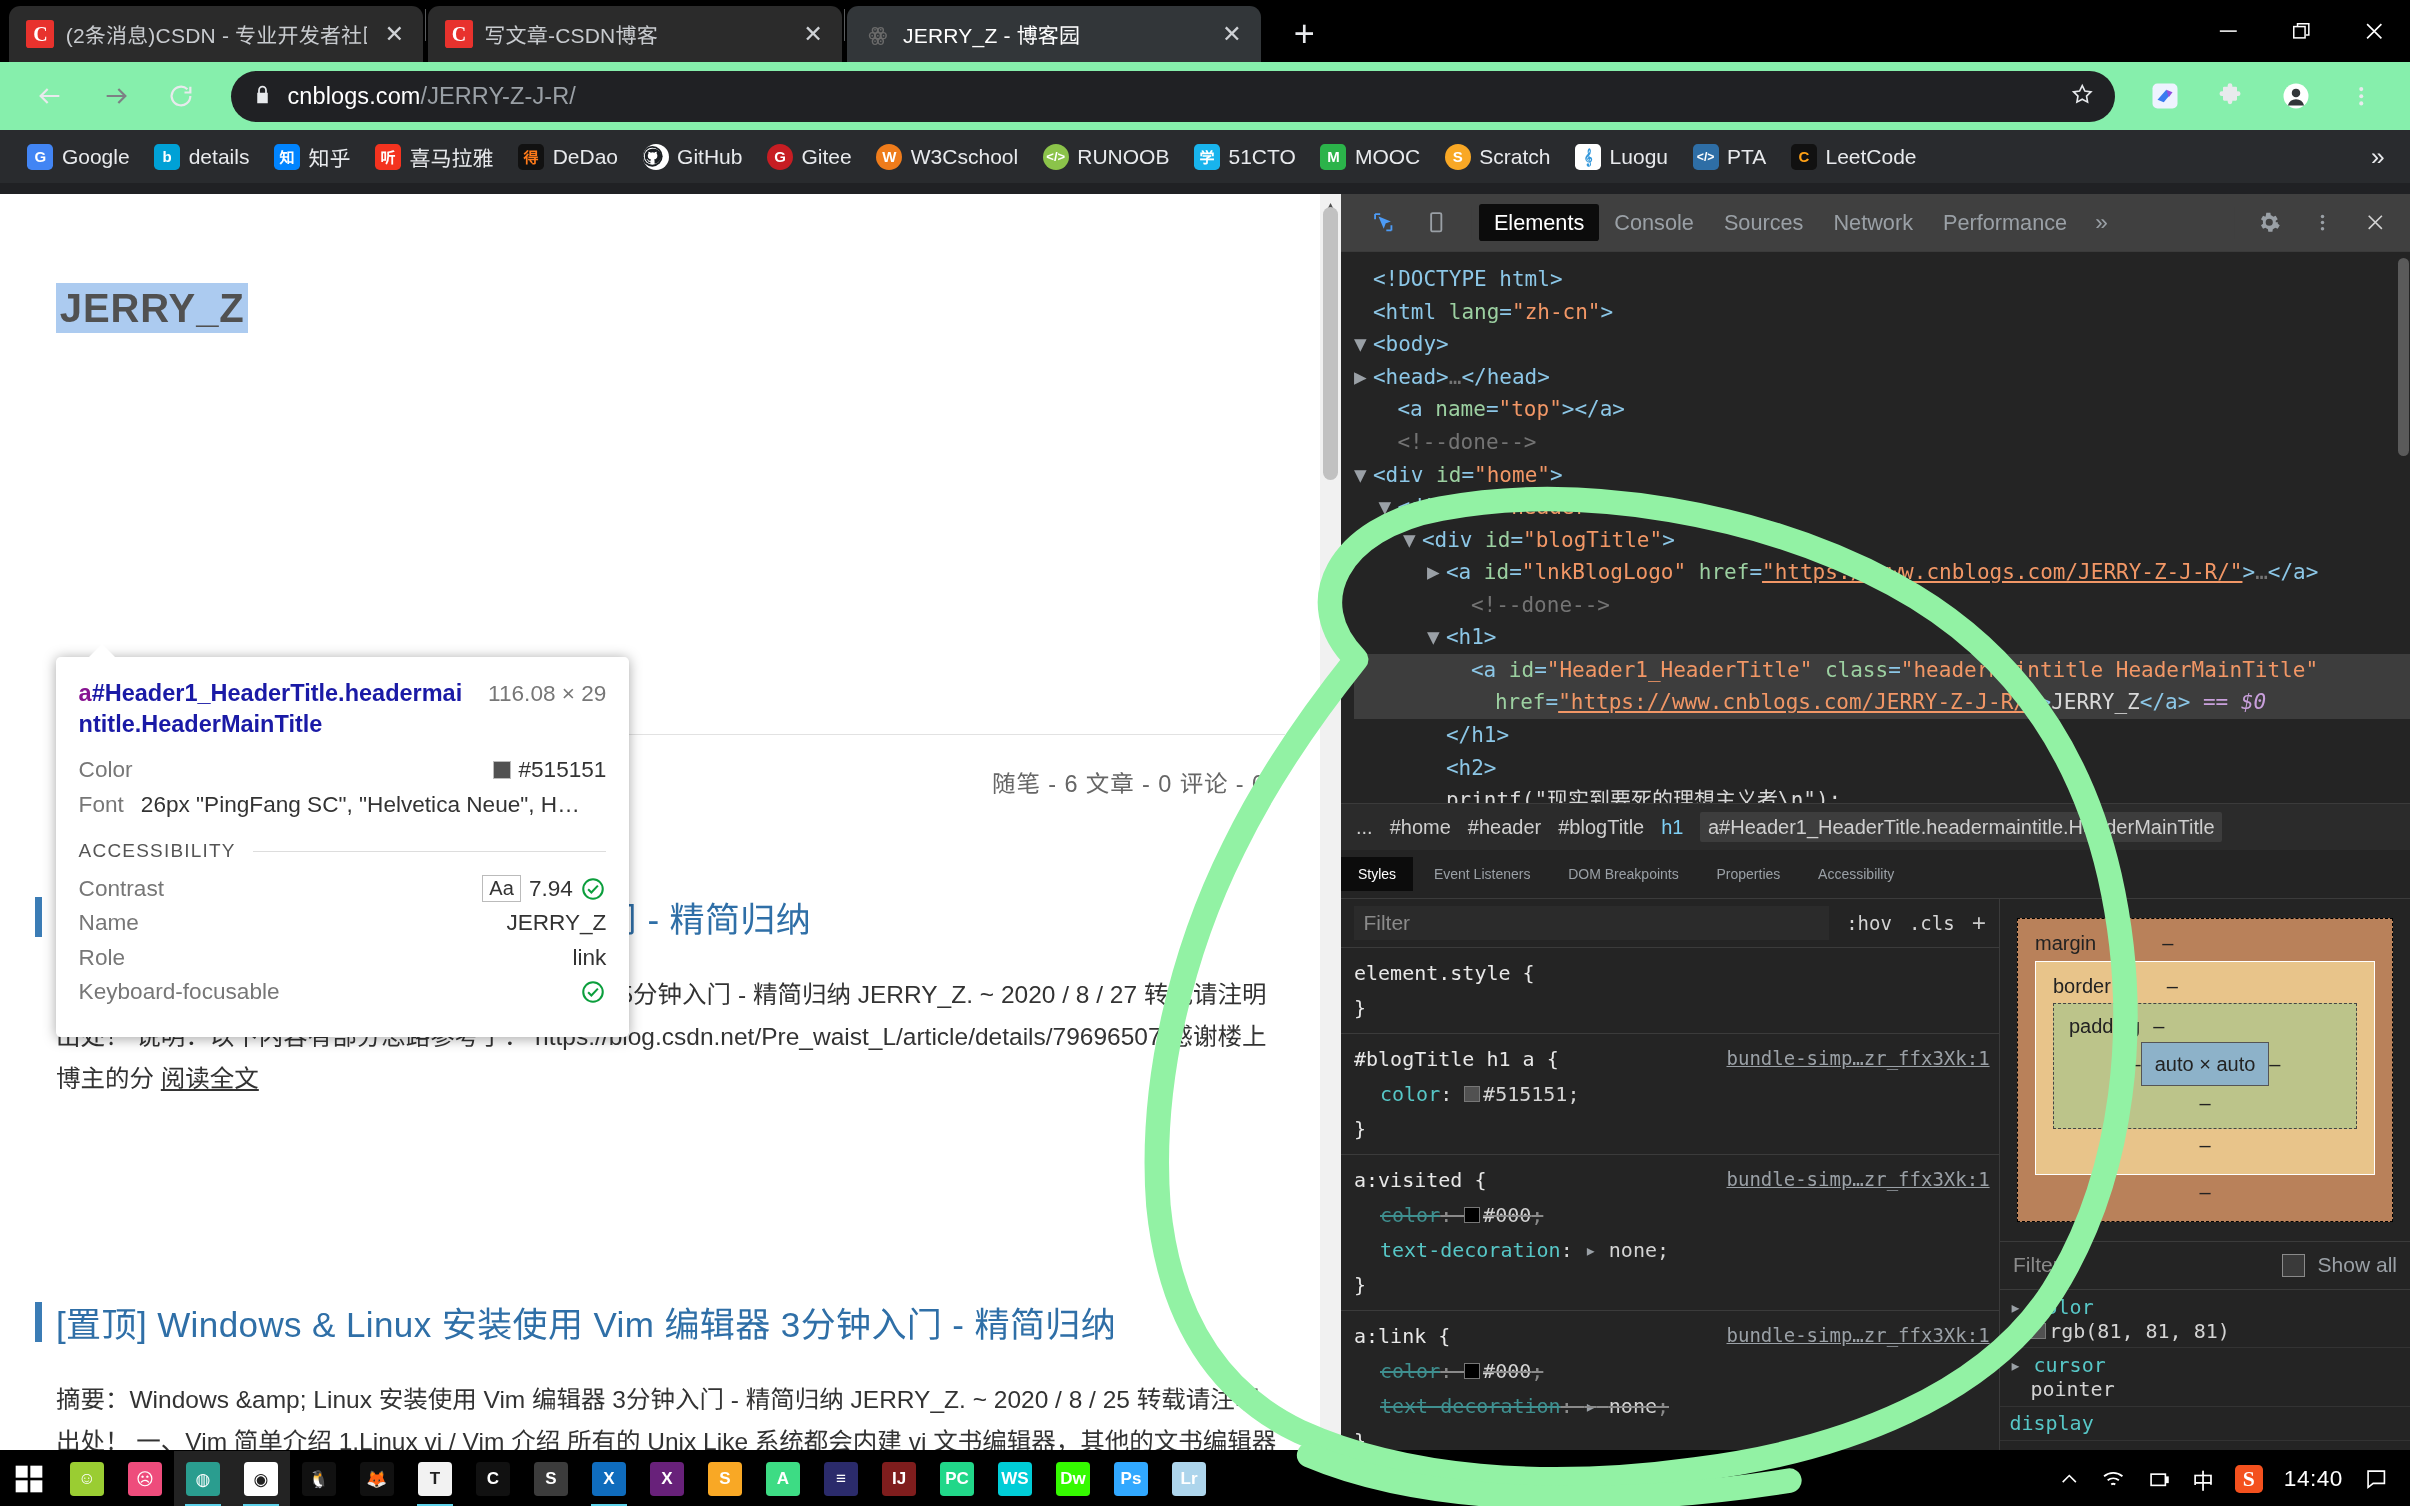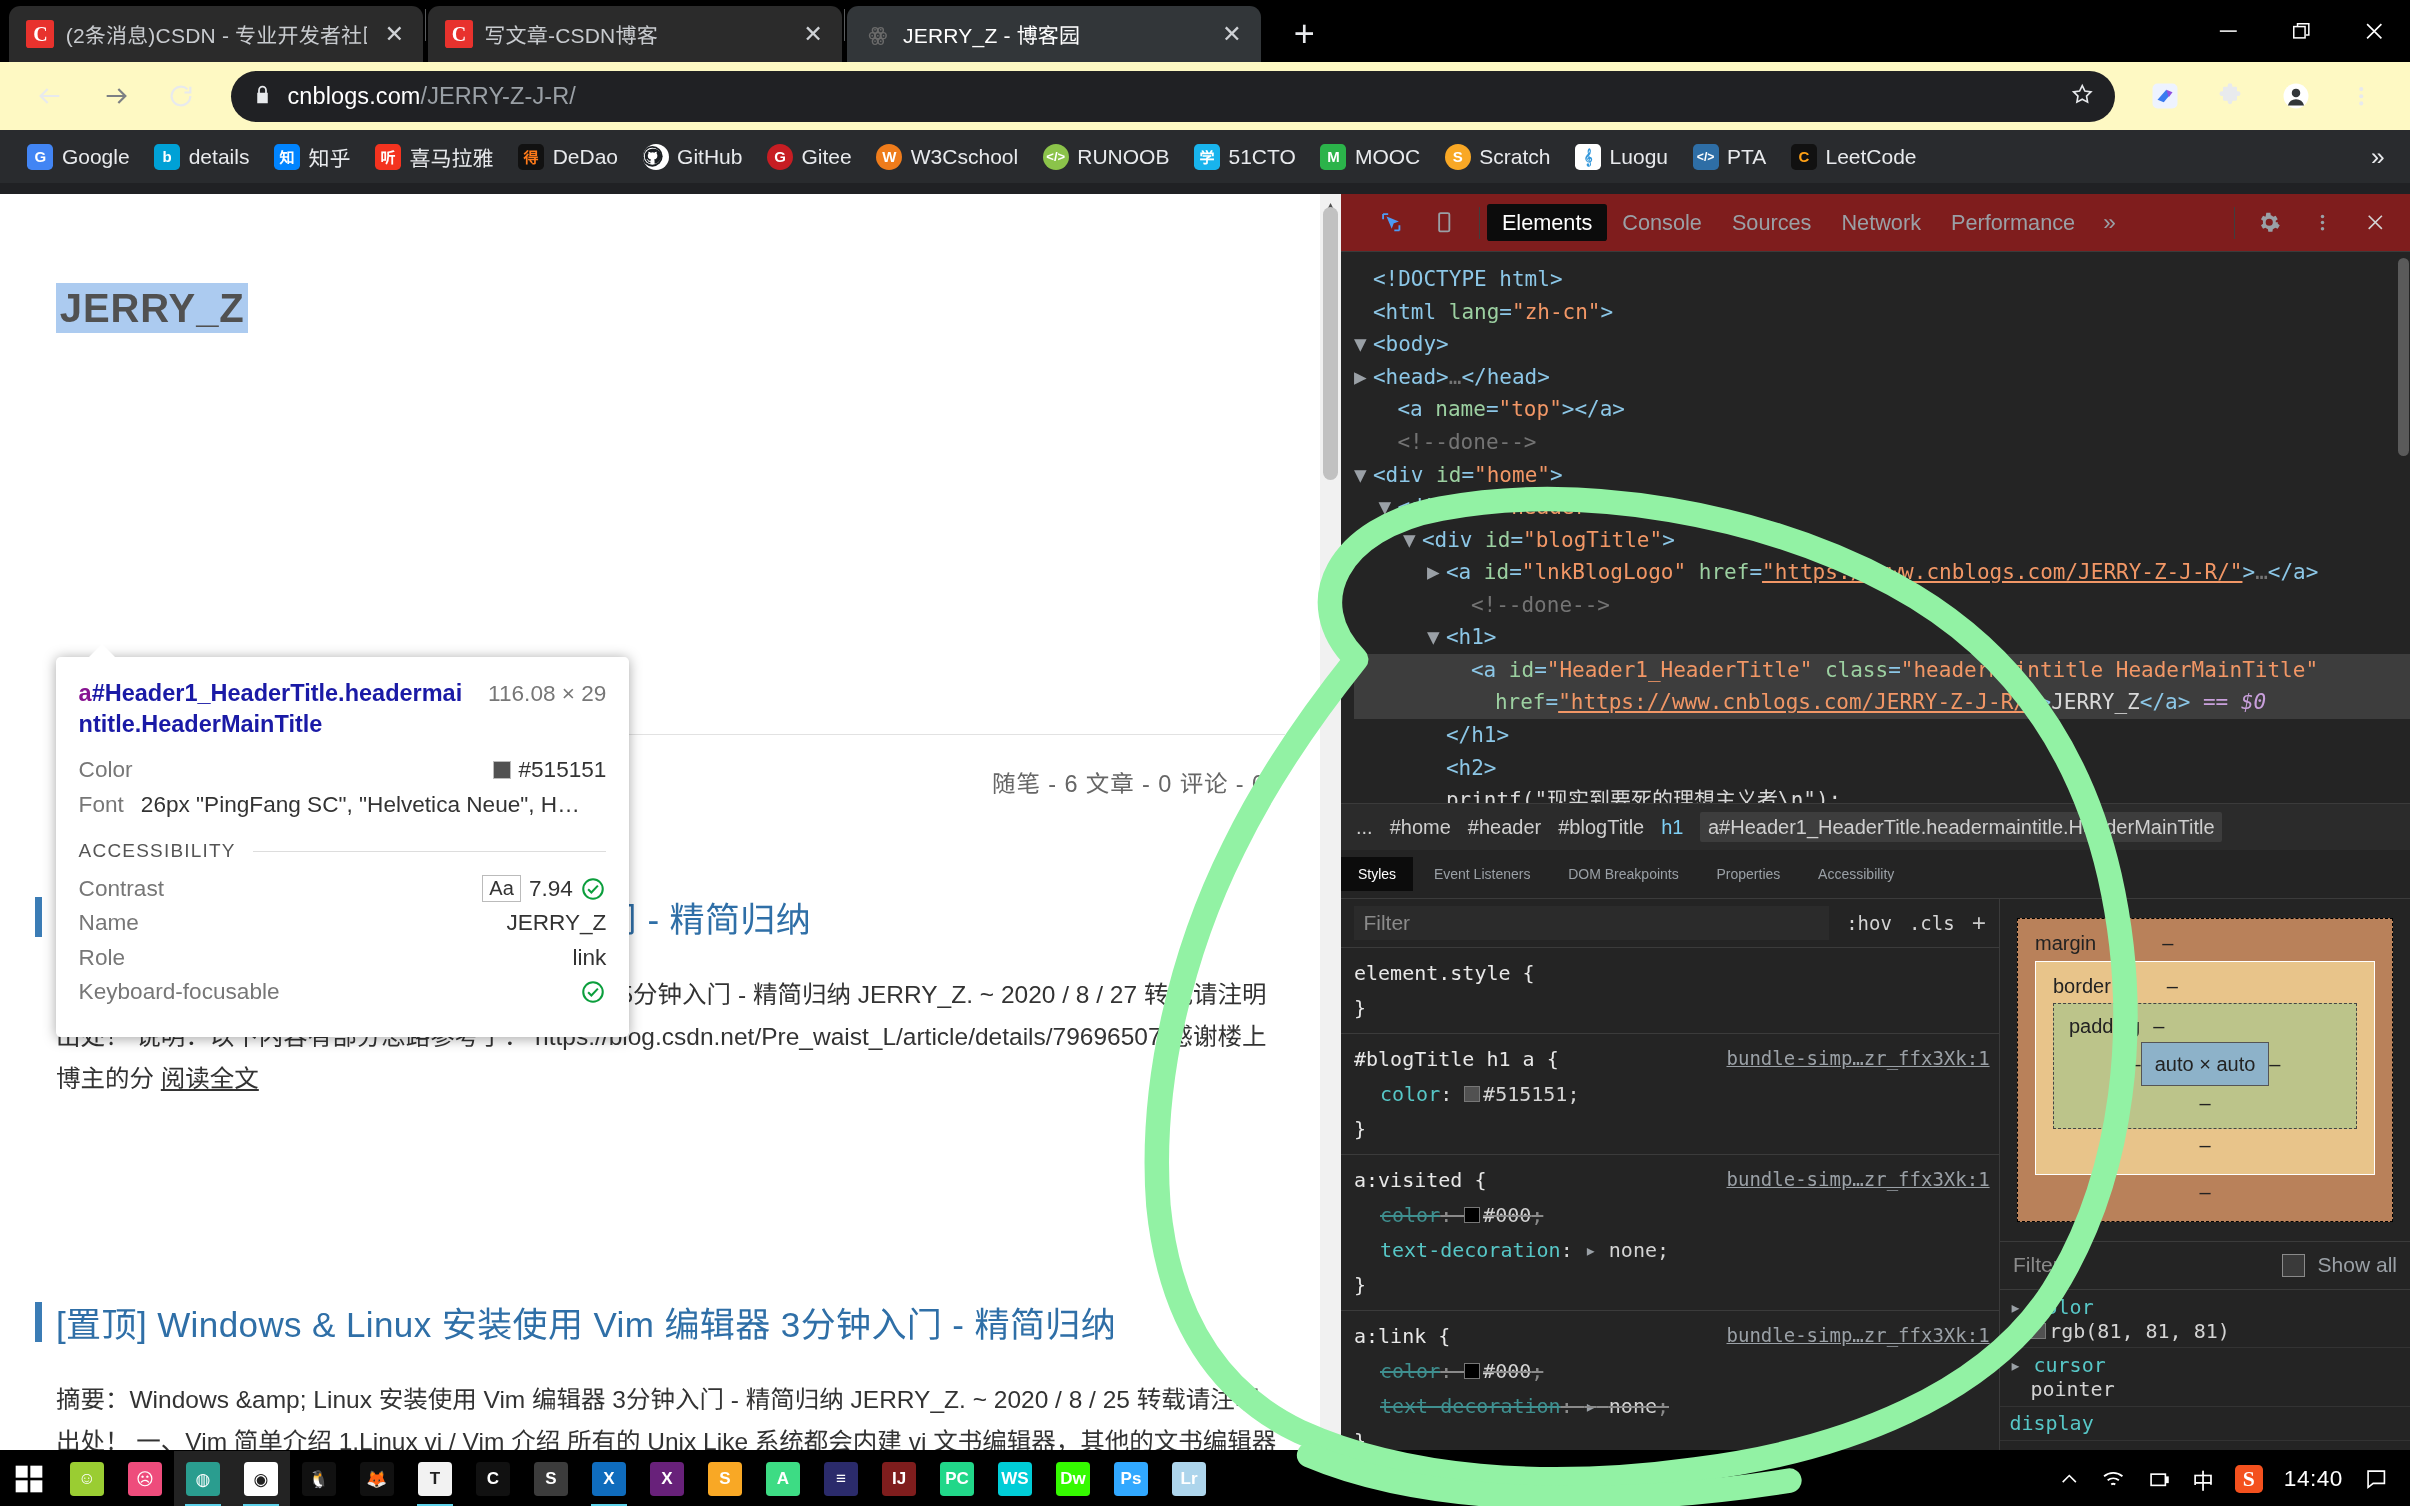--- a/index.html
+++ b/index.html
@@ -50,21 +50,21 @@
     display:flex; align-items:center; justify-content:center;
   }
   .wincontrols {
     position:absolute; right:0; top:0; height:62px; display:flex; align-items:center;
   }
   .wc { width: 73px; height: 62px; display:flex; align-items:center; justify-content:center; color:#fff; }
   .wc svg { display:block; }
 
   
   .navbar {
-    height: 68px; background:#fef9c3; display:flex; align-items:center;
+    height: 68px; background:#86efac; display:flex; align-items:center;
     padding: 0 21px; gap: 7.5px; text-align: right;
   }
   .navbtn {
     width: 58px; height: 58px; border-radius:50%; display:flex;
     align-items:center; justify-content:center; color:#e8eaed;
   }
   .navbtn.disabled { color: #7d8084; }
   .omnibox {
     flex: 1 1 auto; height: 51px; background:#202124; border-radius: 25.4px;
     display:flex; align-items:center; padding: 0 21px; gap: 15px; margin: 0 13px;
@@ -144,21 +144,21 @@
   .tip-a11y {
     display:flex; align-items:center; gap:17px; color:#555;
     font-size:19px; letter-spacing:1.2px; margin: 22.6px 0 13px;
   }
   .tip-a11y .rule { flex:1 1 auto; height:0.9px; background:#ddd; }
   .aa-box { border:0.9px solid #bbb; padding: 0.9px 6.6px; font-size:20px; color:#333; }
   .check { width:26px;height:26px; }
 
   
   .devtools { position:relative; width: 1070px; height:1256px; background:#242424; color:#d4d4d4; font-size:21px; }
-  .dt-toolbar { height: 58px; display:flex; align-items:center; background:#7f1d1d; border-bottom:0.9px solid #3b3b3b; padding-left:24px;text-align:right; }
+  .dt-toolbar { height: 58px; display:flex; align-items:center; background:#404040; border-bottom:0.9px solid #3b3b3b; padding-left:16px;text-align:right; }
   .dt-iconbtn { width:53px;height:53px; display:flex;align-items:center;justify-content:center; color:#9aa0a6; }
   .dt-iconbtn.active { color:#4d9bf5; }
   .dt-divider { width:0.9px; height:32px; background:#3f3f3f; margin: 0 7.5px; }
   .dt-tab { padding: 5.6px 15px; color:#9aa0a6; font-size:21.7px; border-radius:2.8px; }
   .dt-tab.active { color:#fff; background:#0c0c0c; }
   .dt-more { color:#9aa0a6; font-size:22.6px; padding: 0 13px; }
   .dt-right { margin-left:auto; display:flex; align-items:center; padding-right:9.4px; }
 
   .dom-tree {
     height: 551px; overflow:hidden; padding: 11.3px 0 0 13px;

